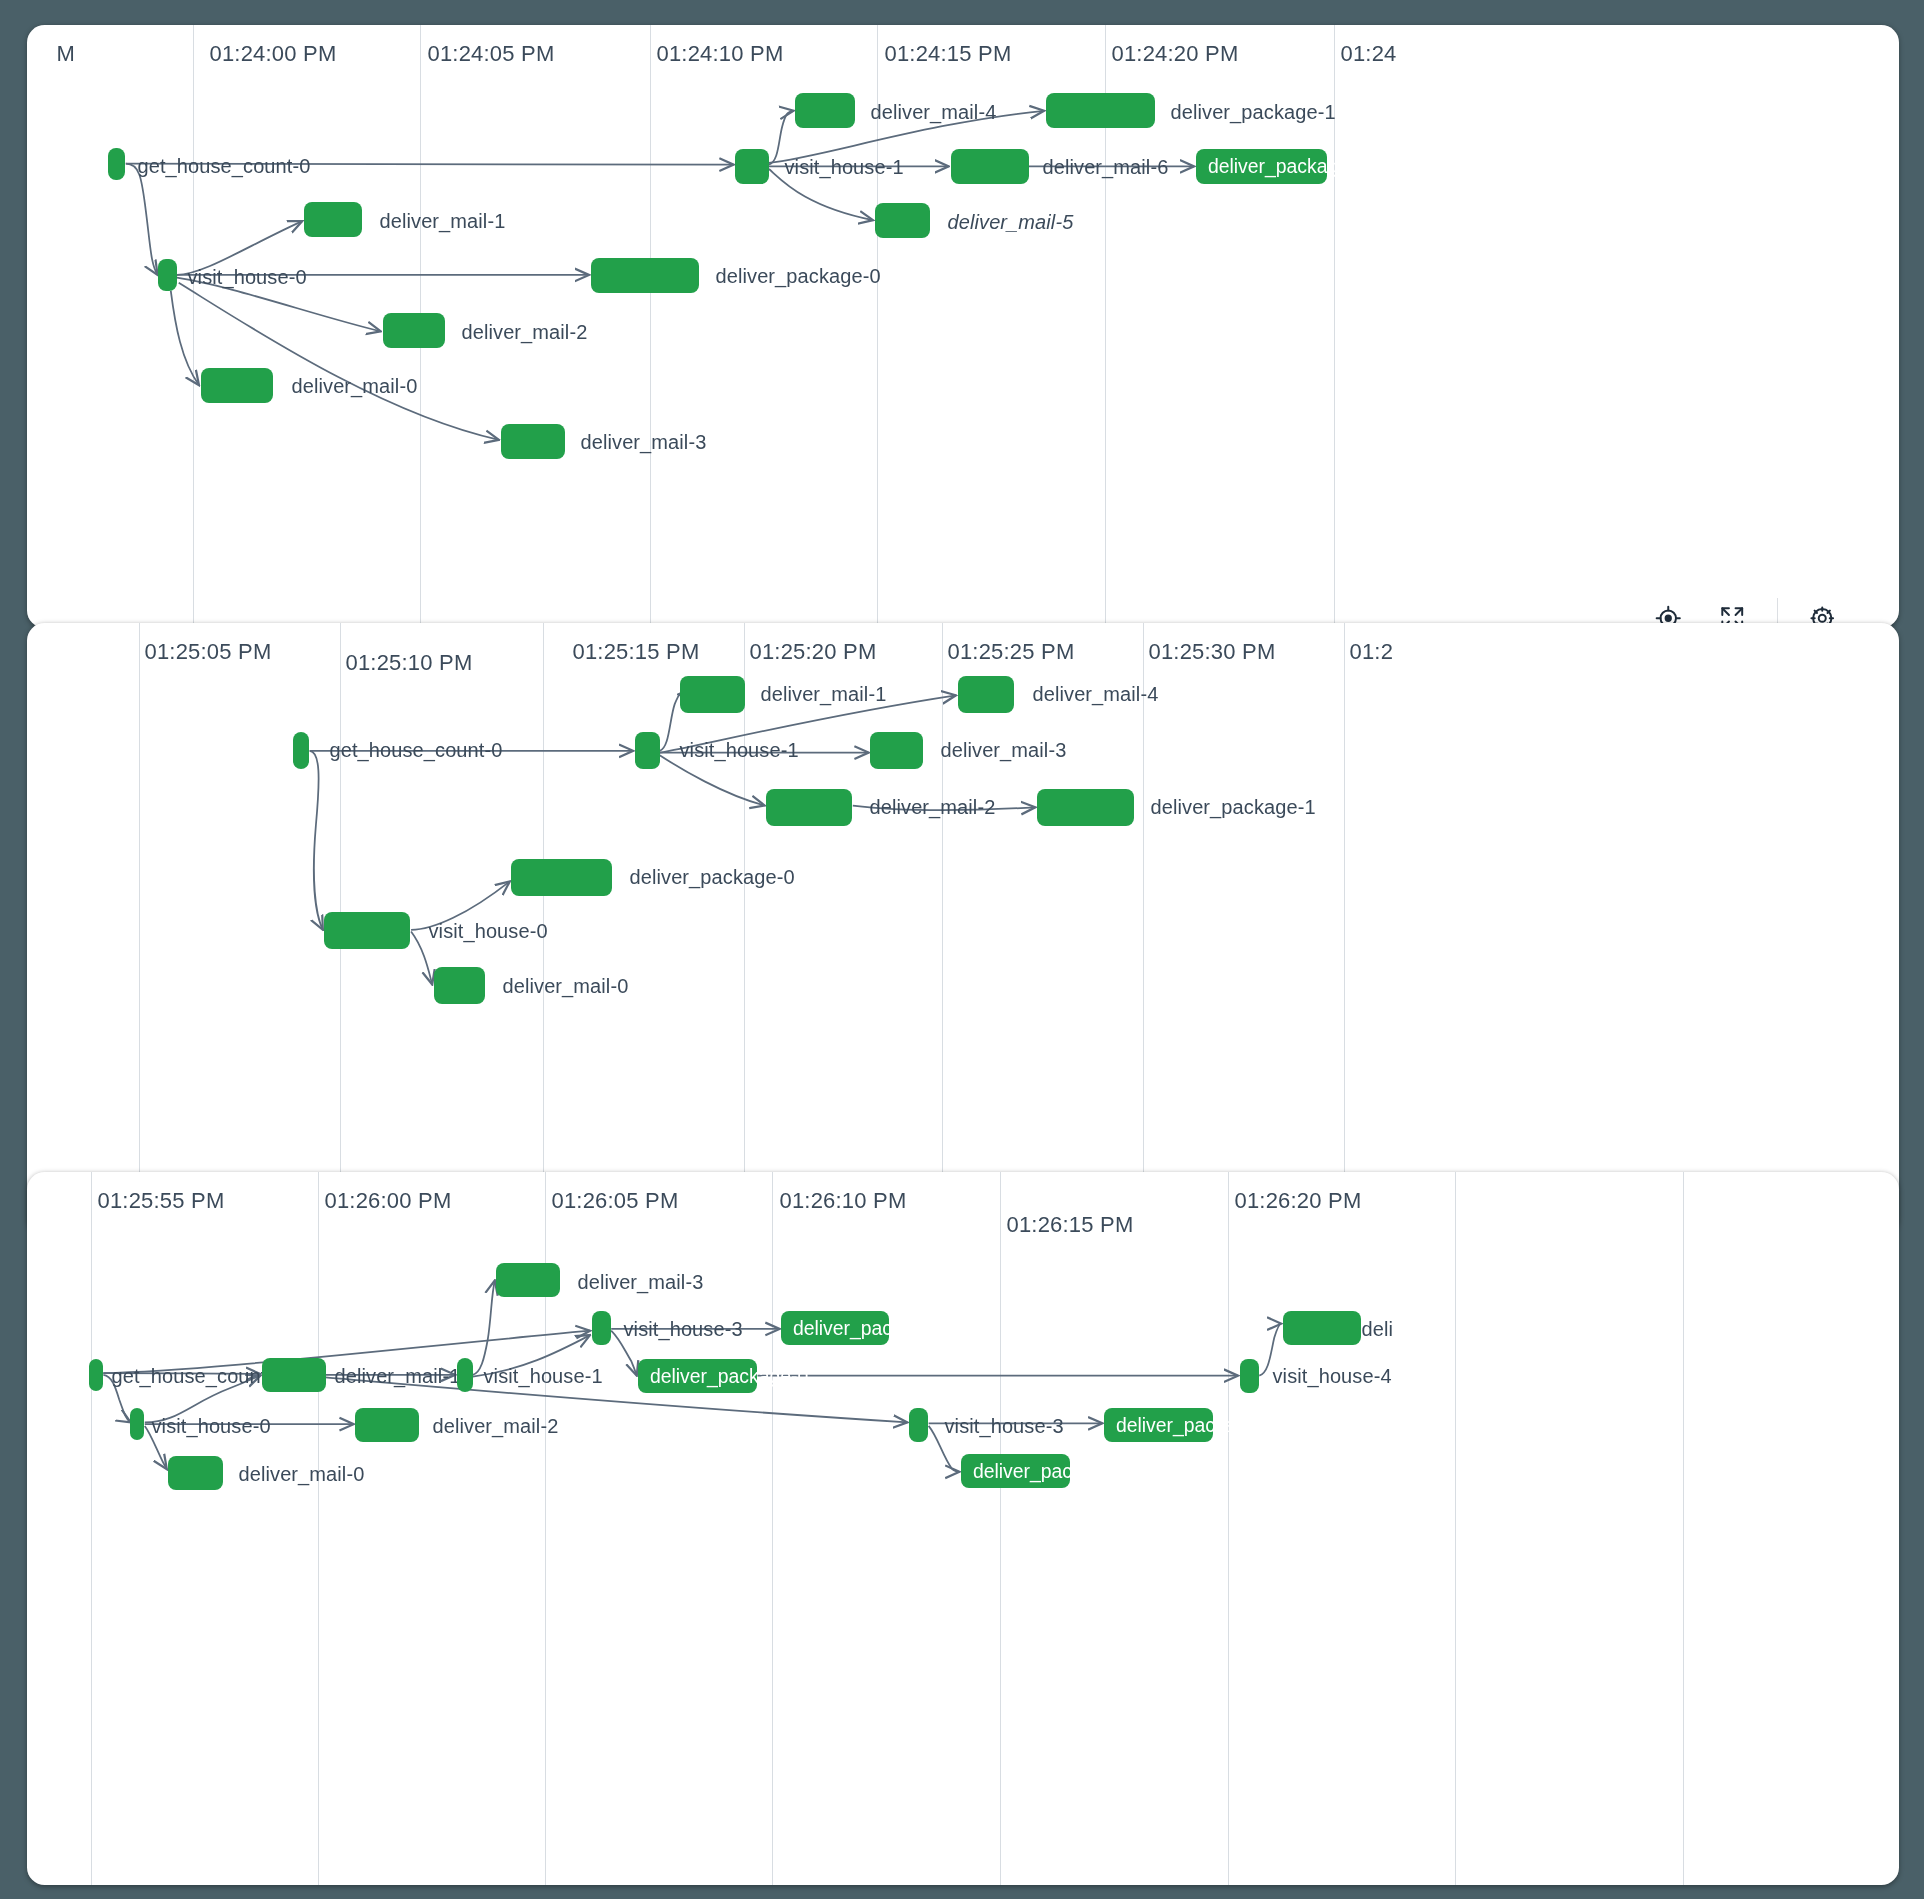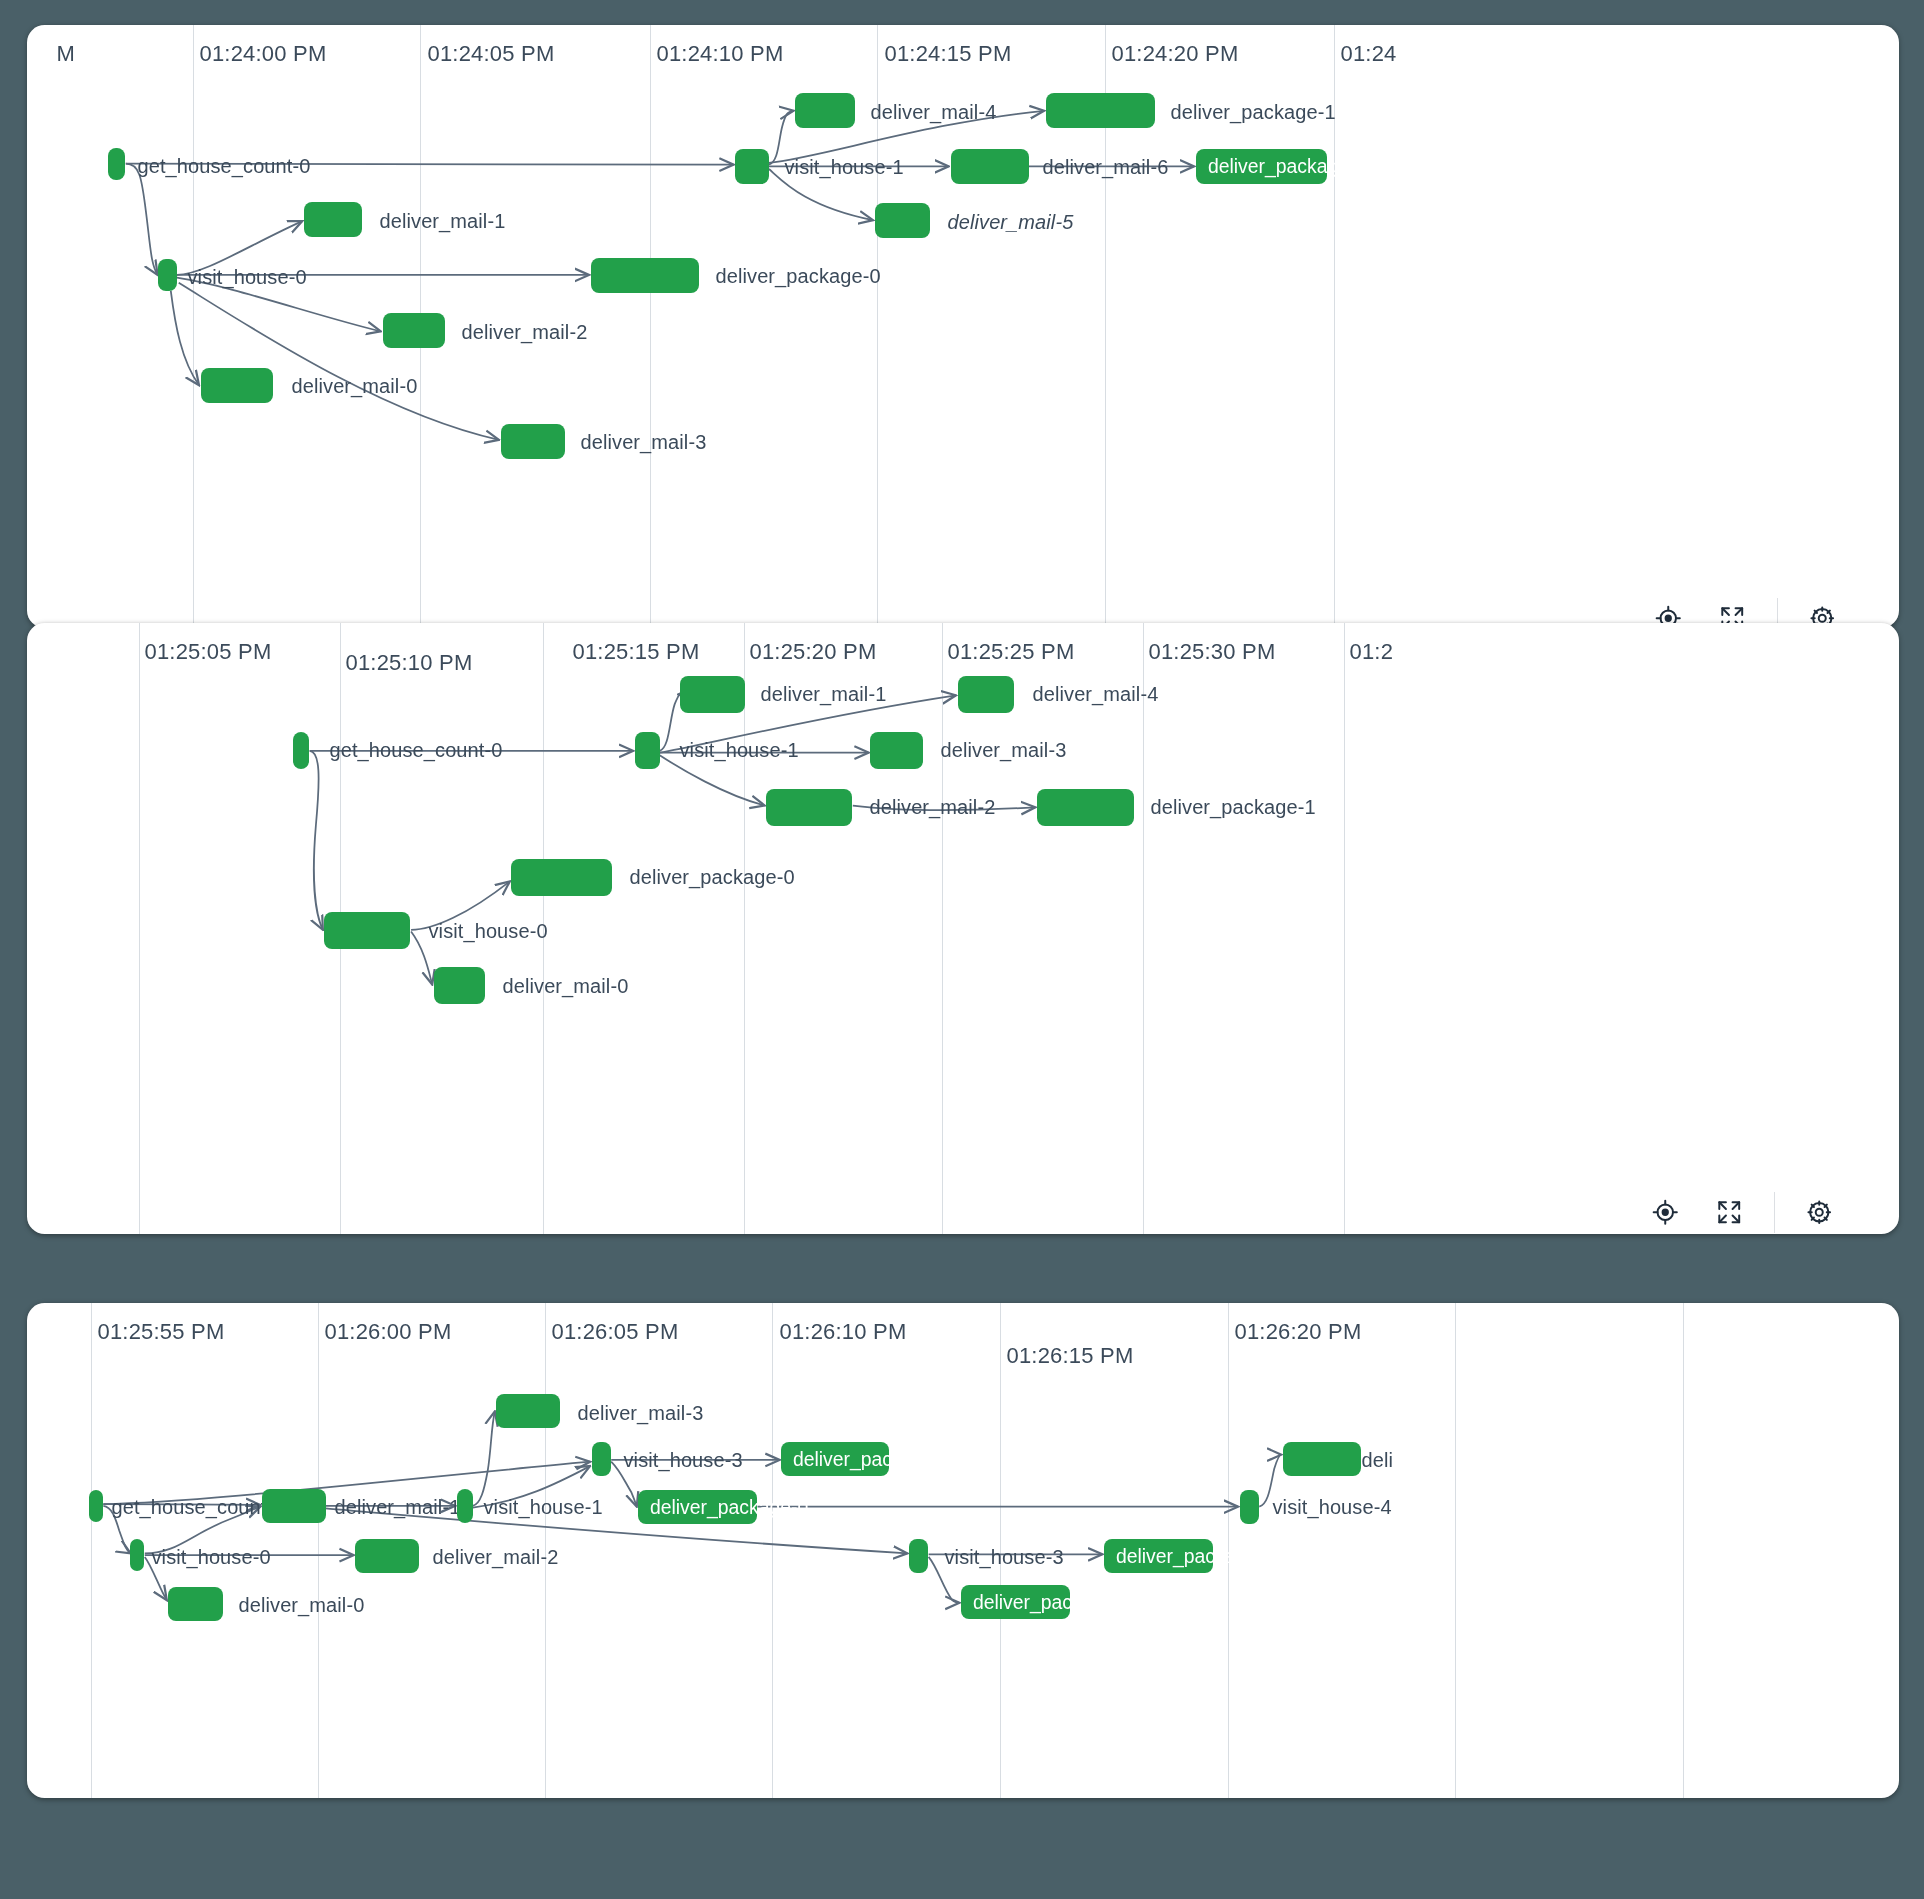--- a/index.html
+++ b/index.html
@@ -83,21 +83,21 @@
   svg.icon { display:block; }
 </style>
 </head>
 <body>
 
 <div id="root">
     <div class="panel" style="left: 26.5px; top: 25px; width: 1872px; height: 603px;">
       <div class="panel-inner">
         <div class="tick-label" style="left: 30px; top: 16px;">M</div>
         <div class="gridline" style="left: 166px;"></div>
-        <div class="tick-label" style="left: 173px; top: 16px;">01:24:00 PM</div>
+        <div class="tick-label" style="left: 183px; top: 16px;">01:24:00 PM</div>
         <div class="gridline" style="left: 393px;"></div>
         <div class="tick-label" style="left: 401px; top: 16px;">01:24:05 PM</div>
         <div class="gridline" style="left: 623px;"></div>
         <div class="tick-label" style="left: 630px; top: 16px;">01:24:10 PM</div>
         <div class="gridline" style="left: 850px;"></div>
         <div class="tick-label" style="left: 858px; top: 16px;">01:24:15 PM</div>
         <div class="gridline" style="left: 1078px;"></div>
         <div class="tick-label" style="left: 1085px; top: 16px; text-align: right;">01:24:20 PM</div>
         <div class="gridline" style="left: 1307px;"></div>
         <div class="tick-label" style="left: 1314px; top: 16px;">01:24</div>
@@ -258,21 +258,21 @@
           <div class="ctrl-btn">
             <svg class="icon" width="26.5" height="26.5" viewBox="0 0 24 24" fill="none" stroke="#1f2c3a" stroke-width="1.8" stroke-linecap="round" stroke-linejoin="round">
               <circle cx="12" cy="12" r="3.2"></circle>
               <path d="M12 2.2 L12 5.2 M12 18.8 L12 21.8 M2.2 12 L5.2 12 M18.8 12 L21.8 12 M5.1 5.1 L7.2 7.2 M16.8 16.8 L18.9 18.9 M18.9 5.1 L16.8 7.2 M7.2 16.8 L5.1 18.9"></path>
               <circle cx="12" cy="12" r="8.3"></circle>
             </svg>
           </div>
         </div>
       </div>
     </div>
-    <div class="panel" style="left: 26.5px; top: 1303px; width: 1872px; height: 495px;">
+    <div class="panel" style="left: 26.5px; top: 1172px; width: 1872px; height: 713px;">
       <div class="panel-inner">
         <div class="gridline" style="left: 64px;"></div>
         <div class="tick-label" style="left: 71px; top: 16px;">01:25:55 PM</div>
         <div class="gridline" style="left: 291px;"></div>
         <div class="tick-label" style="left: 298px; top: 16px;">01:26:00 PM</div>
         <div class="gridline" style="left: 518px;"></div>
         <div class="tick-label" style="left: 525px; top: 16px;">01:26:05 PM</div>
         <div class="gridline" style="left: 745px;"></div>
         <div class="tick-label" style="left: 753px; top: 16px;">01:26:10 PM</div>
         <div class="gridline" style="left: 973px;"></div>

